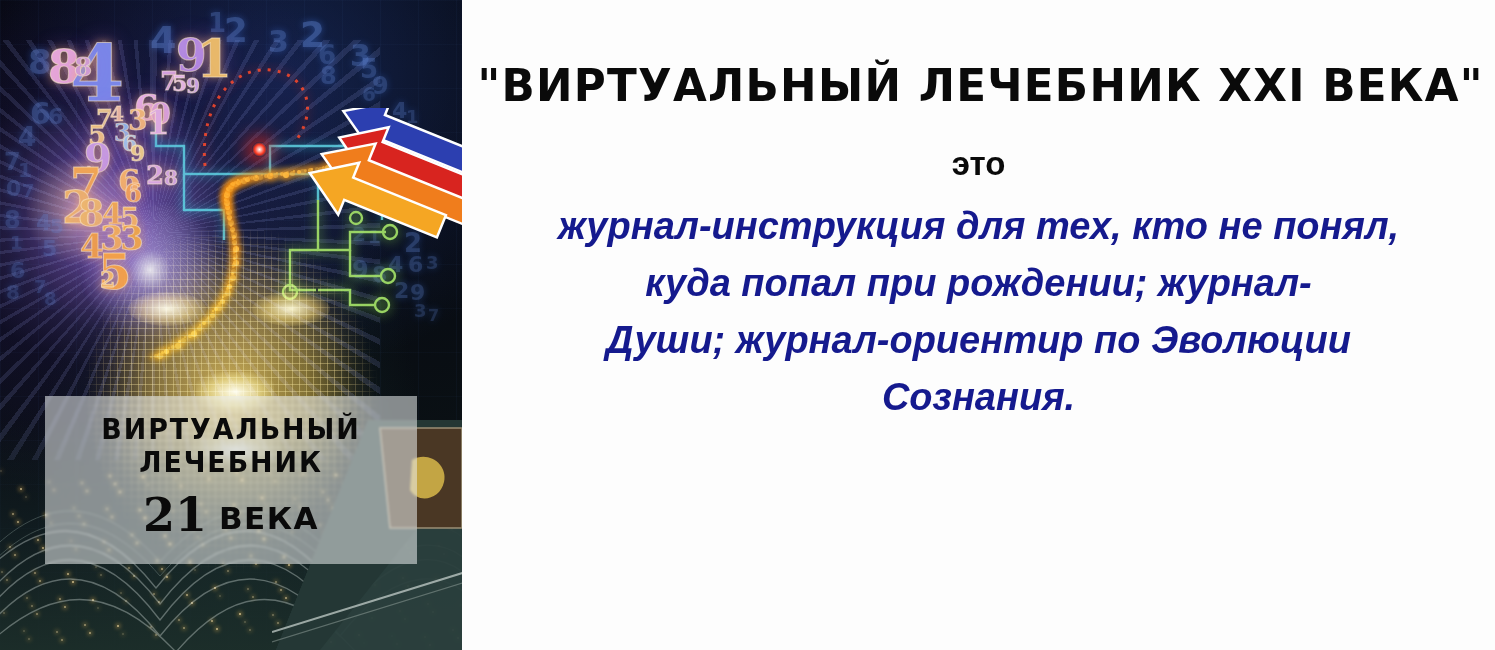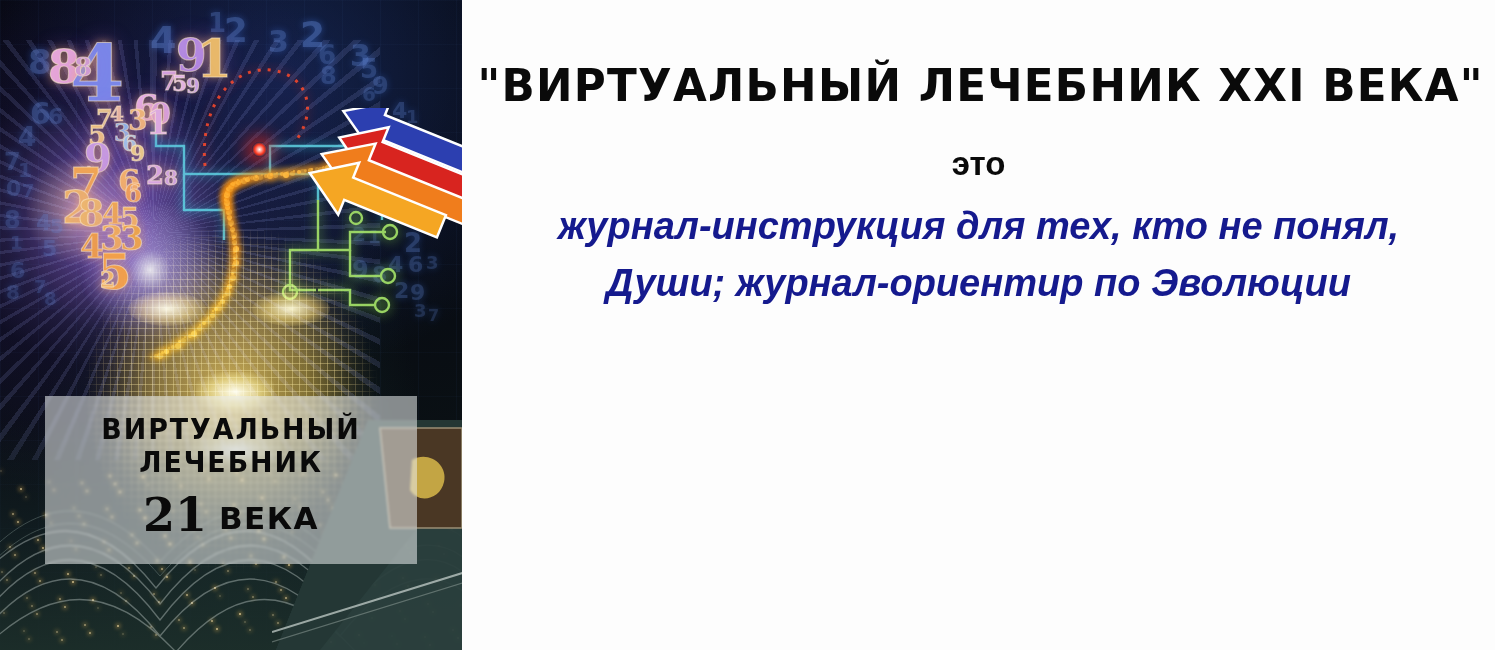--- a/index.html
+++ b/index.html
@@ -741,17 +741,19 @@
         <span class="plate-num">21</span><span class="plate-era">ВЕКА</span>
       </div>
     </div>
   </div>
 
   <div class="textblock">
     <div class="headline">"ВИРТУАЛЬНЫЙ ЛЕЧЕБНИК XXI ВЕКА" -</div>
     <div class="headline-sub">это</div>
     <div class="body" id="body-lines">
         <span class="ln">журнал-инструкция для тех, кто не понял,</span>
+        <span class="ln">куда попал при рождении; журнал-</span>
         <span class="ln">Души; журнал-ориентир по Эволюции</span>
+        <span class="ln">Сознания.</span>
       </div>
   </div>
 
 </div>
 
 </body></html>

